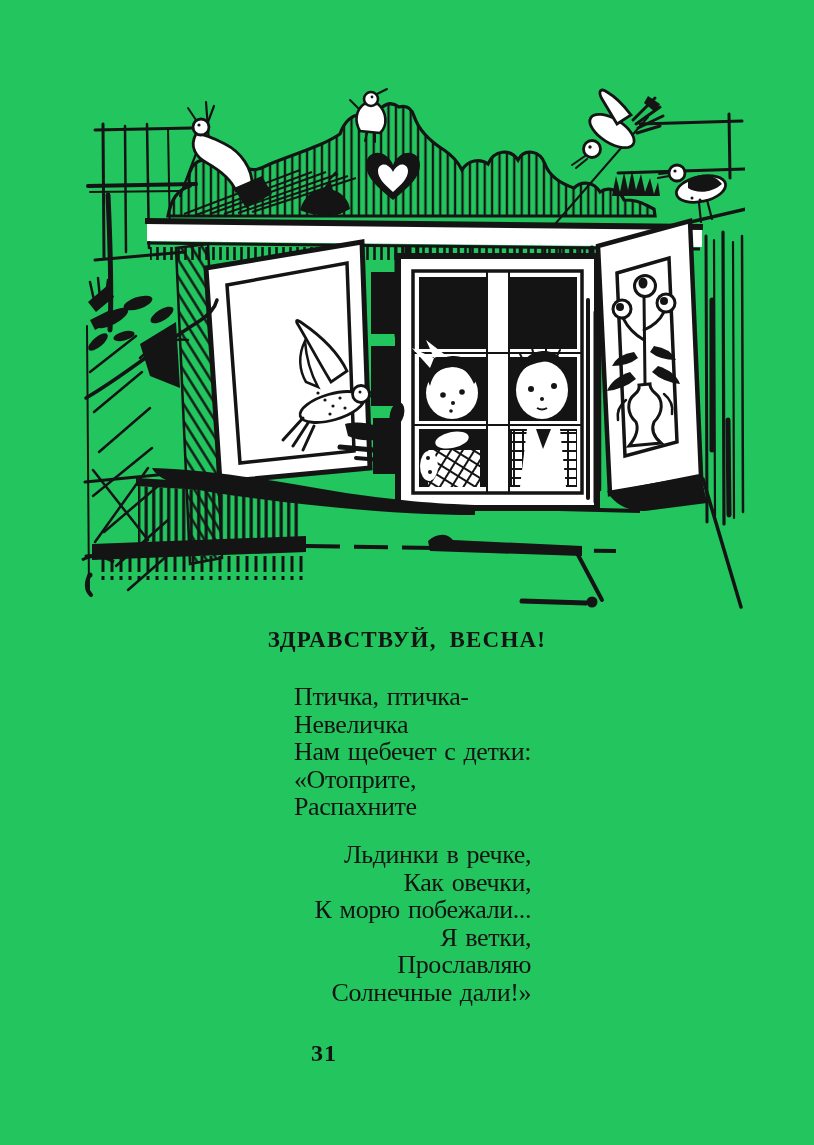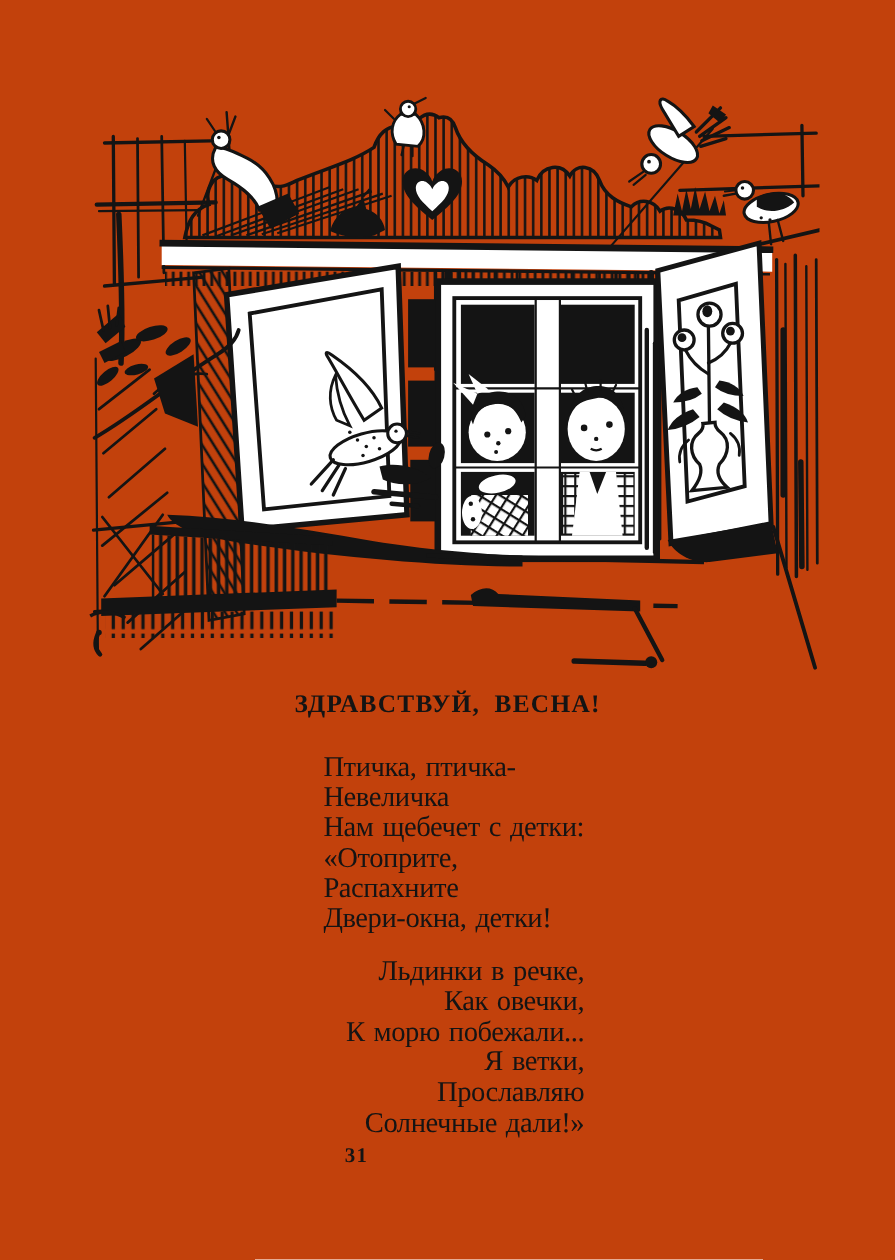--- a/index.html
+++ b/index.html
@@ -1,33 +1,33 @@
 <!DOCTYPE html>
 <html><head>
 <meta charset="utf-8">
 <style>
   html,body { margin:0; padding:0; background:#ffffff; }
   .page {
-    position:relative; width:814px; height:1145px; background:#c2410c;
+    position:relative; width:814px; height:1145px; background:#22c55e;
     font-family:"Liberation Serif", serif; color:#141414; overflow:hidden;
   }
   .illustration { position:absolute; left:80px; top:85px; width:665px; height:527px; }
   .title {
     position:absolute; left:0; top:627px; width:814px; margin:0;
     text-align:center; font-size:23px; font-weight:bold;
     letter-spacing:1.2px; word-spacing:6px;
   }
   .poem {
     position:absolute; left:294px; top:683px;
     font-size:26px; line-height:27.6px; letter-spacing:-0.4px; word-spacing:2px;
   }
   .stanza + .stanza { margin-top:20px;text-align:right; }
   .pageno {
     position:absolute; left:0; top:1040px; width:648px;
-    text-align:center; font-size:19px; font-weight:bold; letter-spacing:1px;
+    text-align:center; font-size:24px; font-weight:bold; letter-spacing:1px;
   }
 </style>
 </head>
 <body>
 
 <div class="page">
 
   <svg class="illustration" viewBox="80 85 665 527" role="img" aria-label="Черно-белый рисунок: двое детей выглядывают из открытого окна деревенского дома с резным наличником с сердечком, распахнутыми ставнями и птицами">
     <defs>
       <pattern id="ph" width="7.4" height="10" patternUnits="userSpaceOnUse">
@@ -365,21 +365,20 @@
 
   <h1 class="title">ЗДРАВСТВУЙ, ВЕСНА!</h1>
 
   <div class="poem">
     <div class="stanza">
       <div class="line">Птичка, птичка-</div>
       <div class="line">Невеличка</div>
       <div class="line">Нам щебечет с детки:</div>
       <div class="line">«Отоприте,</div>
       <div class="line">Распахните</div>
-      <div class="line">Двери-окна, детки!</div>
     </div>
     <div class="stanza">
       <div class="line">Льдинки в речке,</div>
       <div class="line">Как овечки,</div>
       <div class="line">К морю побежали...</div>
       <div class="line">Я ветки,</div>
       <div class="line">Прославляю</div>
       <div class="line">Солнечные дали!»</div>
     </div>
   </div>

